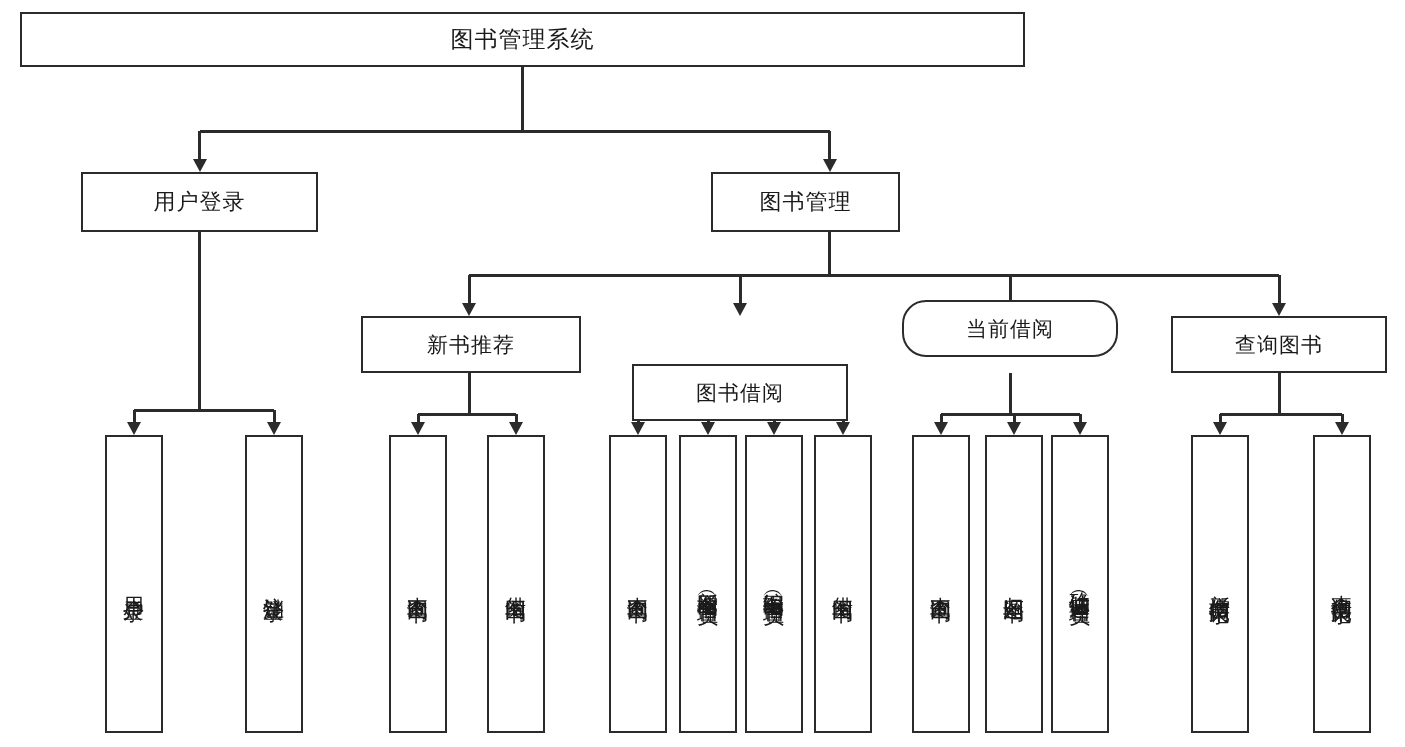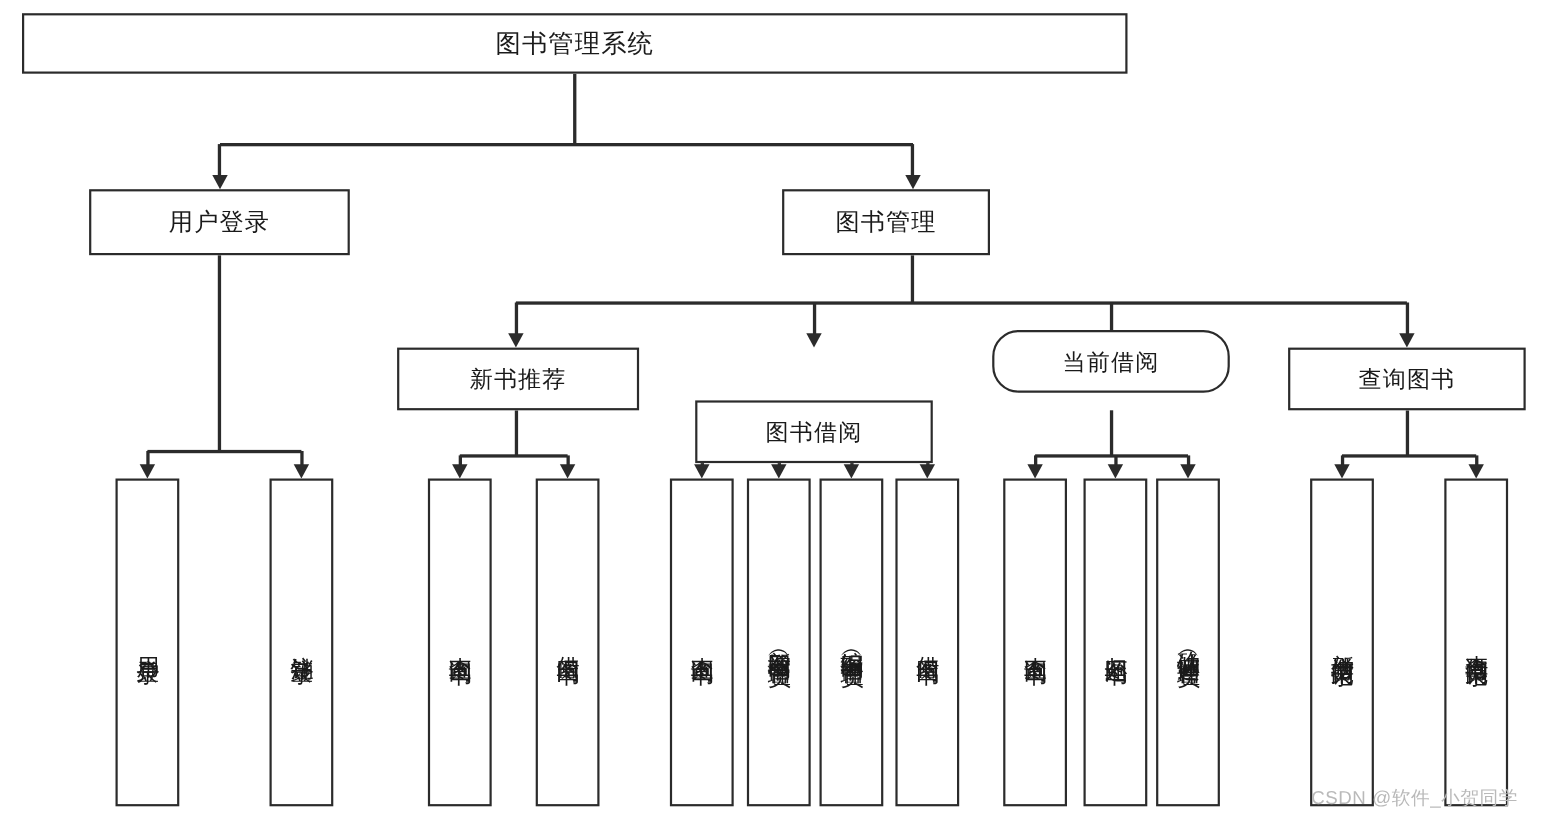--- a/index.html
+++ b/index.html
@@ -195,14 +195,13 @@
         <span class="vlabel">确认归还（管理员）</span>
       </div>
       <div class="node leaf" style="left: 1191px; top: 435px; width: 58px; height: 298px;">
         <span class="vlabel">新增借阅记录</span>
       </div>
       <div class="node leaf" style="left: 1313px; top: 435px; width: 58px; height: 298px;">
         <span class="vlabel">查询借阅记录</span>
       </div>
     </div>
 
-  <div class="watermark" id="watermark" style="left: 1192px; top: 714px;">CSDN @软件_小贺同学</div>
 </div>
 
 </body></html>

